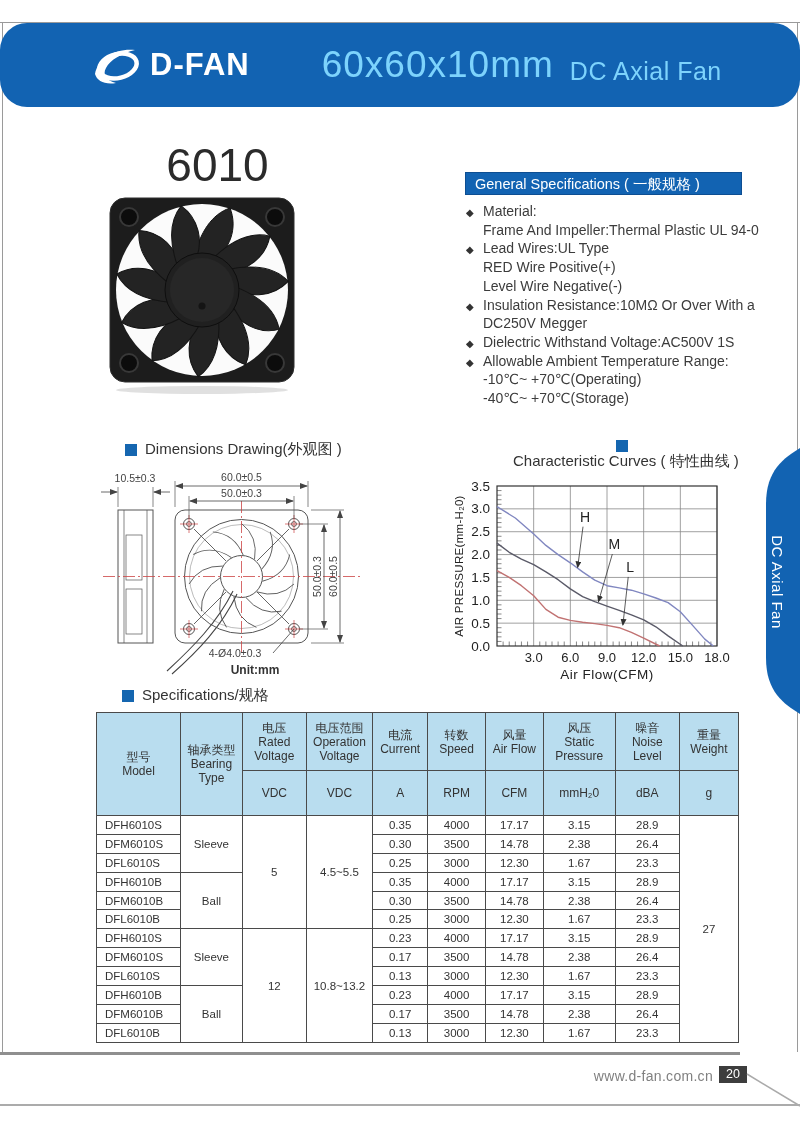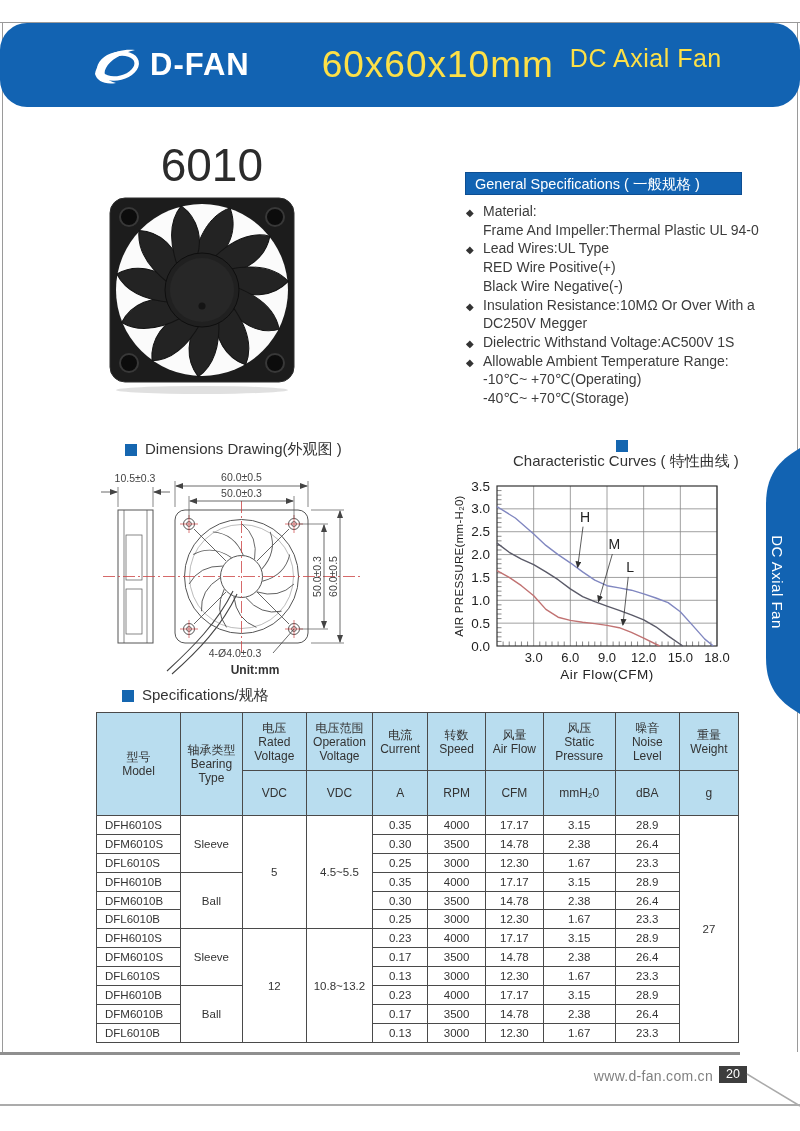--- a/index.html
+++ b/index.html
@@ -6,25 +6,25 @@
   .page{position:relative;width:800px;height:1131px;background:#ffffff;overflow:hidden;
         font-family:"Liberation Sans","DejaVu Sans",sans-serif;color:#3a3a3a;}
   .abs{position:absolute;}
   
   .top-rule{left:0;top:22px;width:800px;height:1px;background:#9a9a9a;}
   .frame{left:2px;top:22px;width:794px;height:1030px;border-left:1px solid #9a9a9a;border-right:1px solid #9a9a9a;z-index:1;}
   
   .header{left:0;top:23px;width:800px;height:84px;background:#1263b2;z-index:2;display:flex;align-items:center;border-radius:27px;}
   .logo-wrap{display:flex;align-items:center;margin-left:92px;}
   .logo-text{color:#fff;font-size:31px;font-weight:bold;letter-spacing:1px;margin-left:4px;}
-  .head-titles{display:flex;align-items:flex-start;margin-left:72px;color:#fde047;}
+  .head-titles{display:flex;align-items:flex-end;margin-left:72px;color:#7dd3fc;}
   .head-title{font-size:37px;letter-spacing:1px;}
   .head-sub{font-size:25px;margin-left:16px;letter-spacing:0.5px;}
   
-  .model-no{left:148px;top:138px;width:115px;text-align:right;font-size:46px;color:#2b2b2b;}
+  .model-no{left:160px;top:138px;width:115px;text-align:center;font-size:46px;color:#2b2b2b;}
   .fan-photo{left:106px;top:194px;z-index:1;}
   
   .gs-bar{left:465px;top:172px;width:277px;height:23px;background:#1263b2;border:1px solid #0d4e92;
           color:#ffffff;font-size:14.5px;line-height:23px;padding-left:9px;box-sizing:border-box;z-index:2;}
   .gs-list{left:466px;top:202px;width:300px;font-size:14px;line-height:18.7px;color:#3c3c3c;}
   .gs-item{position:relative;padding-left:17px;}
   .gs-item .diamond{position:absolute;left:0;top:2px;font-size:10px;color:#333;}
   
   .sec-title{display:flex;align-items:center;font-size:15px;color:#333;z-index:2;padding-left:30px;}
   .sq{width:12px;height:12px;background:#1566b0;margin-right:8px;flex:none;}
@@ -100,21 +100,21 @@
     <circle cx="23" cy="169" r="9" fill="#0c0c0c" stroke="#383838" stroke-width="2"></circle>
     <circle cx="169" cy="169" r="9" fill="#0c0c0c" stroke="#383838" stroke-width="2"></circle>
   </svg>
 
   <div class="abs gs-bar">General Specifications ( 一般规格 )</div>
   <div class="abs gs-list" id="gs-list">
       <div class="gs-item"><span class="diamond">◆</span>Material:</div>
       <div class="gs-item">Frame And Impeller:Thermal Plastic UL 94-0</div>
       <div class="gs-item"><span class="diamond">◆</span>Lead Wires:UL Type</div>
       <div class="gs-item">RED Wire Positive(+)</div>
-      <div class="gs-item">Black Wire Negative(-)</div>
+      <div class="gs-item">Level Wire Negative(-)</div>
       <div class="gs-item"><span class="diamond">◆</span>Insulation Resistance:10MΩ Or Over With a</div>
       <div class="gs-item">DC250V Megger</div>
       <div class="gs-item"><span class="diamond">◆</span>Dielectric Withstand Voltage:AC500V 1S</div>
       <div class="gs-item"><span class="diamond">◆</span>Allowable Ambient Temperature Range:</div>
       <div class="gs-item">-10℃~ +70℃(Operating)</div>
       <div class="gs-item">-40℃~ +70℃(Storage)</div>
     </div>
 
   <div class="abs sec-title t-dims">
     <span class="sq"></span>

